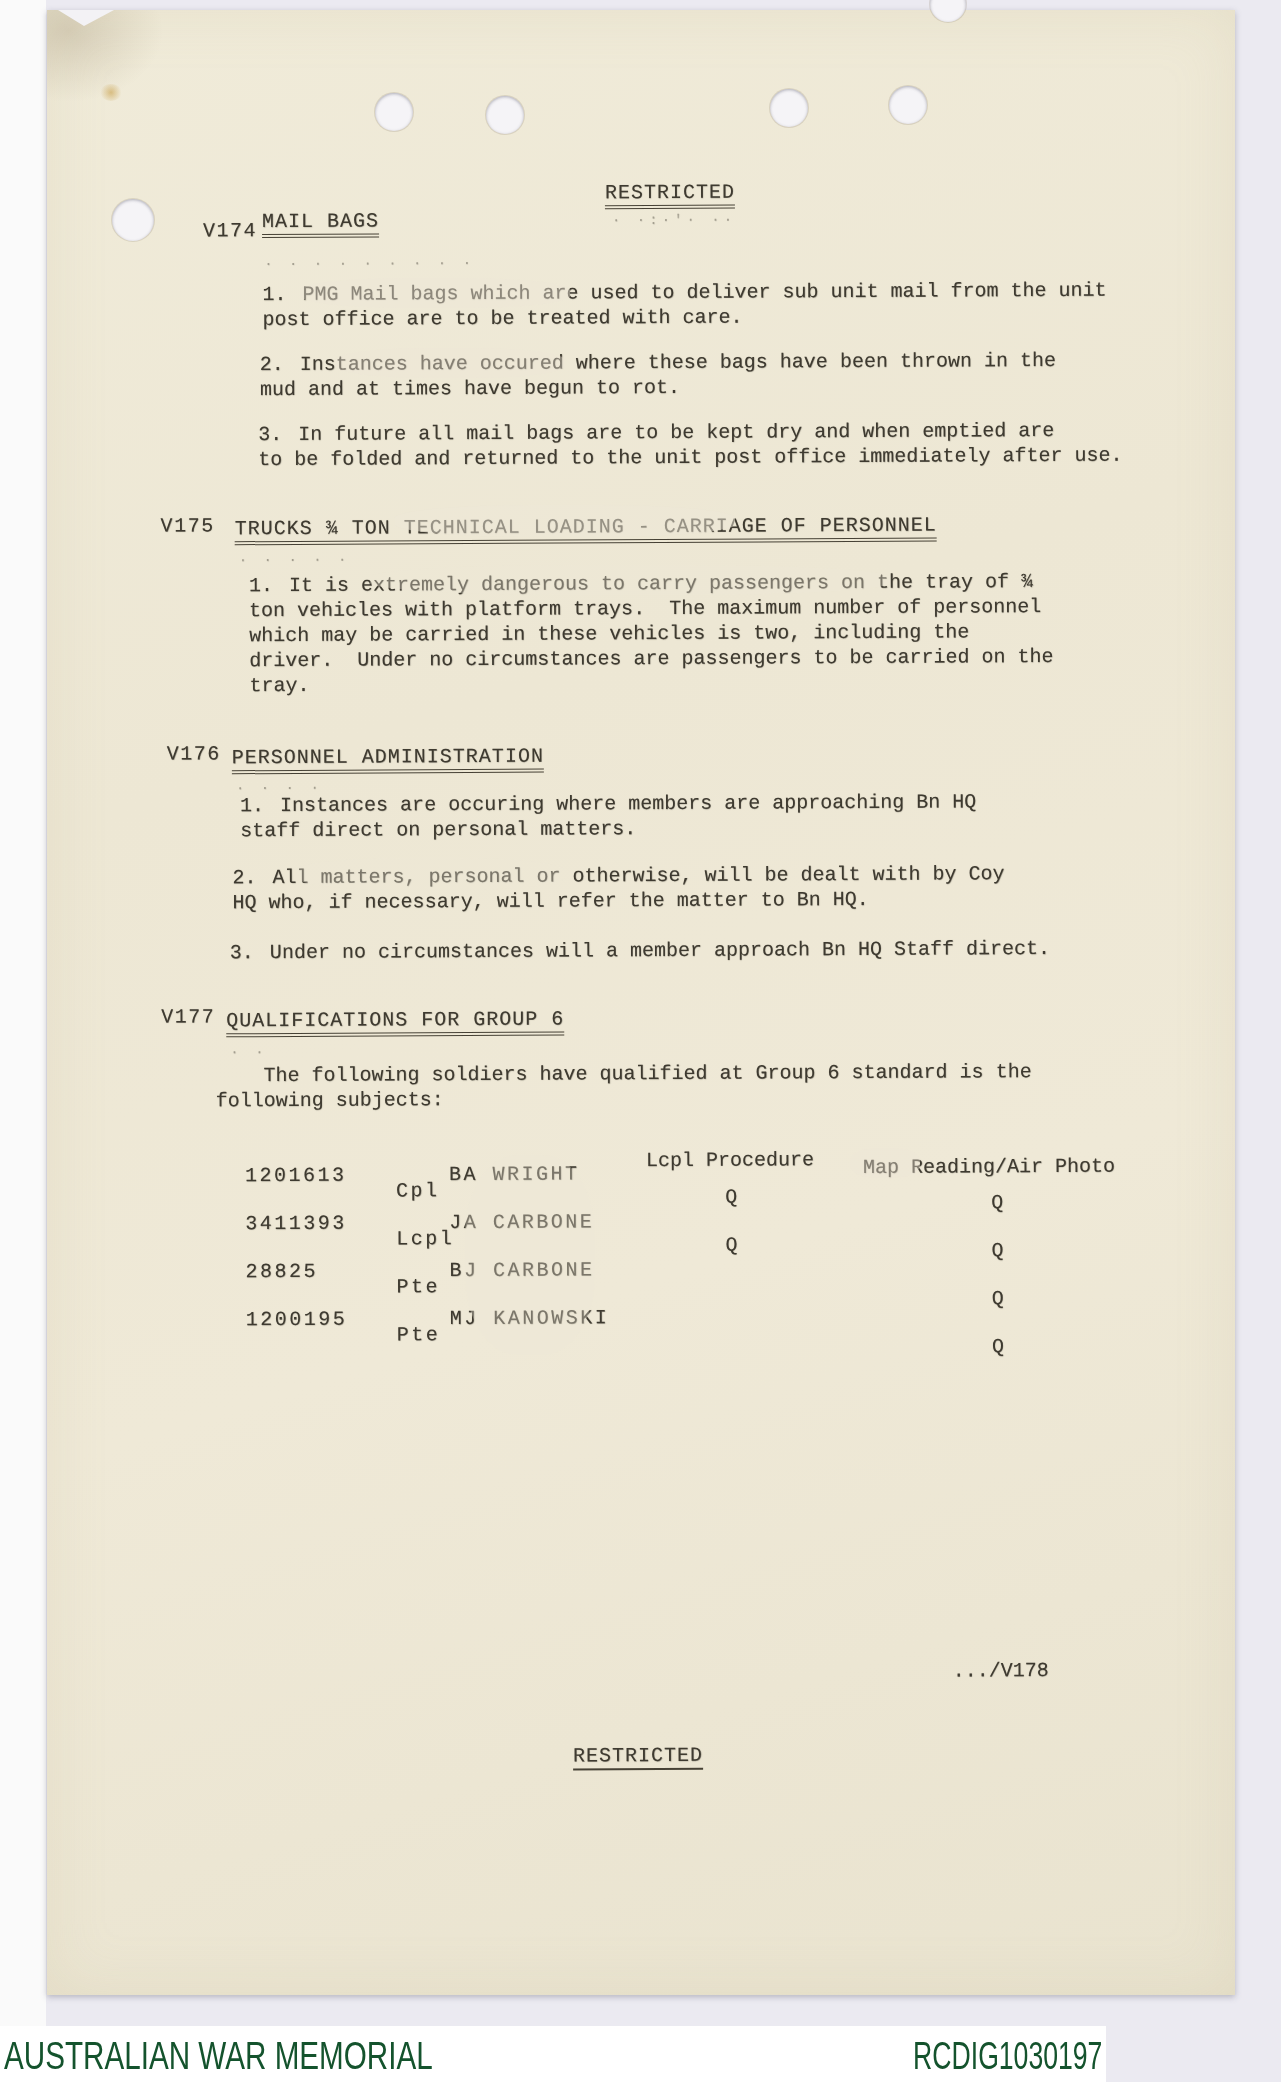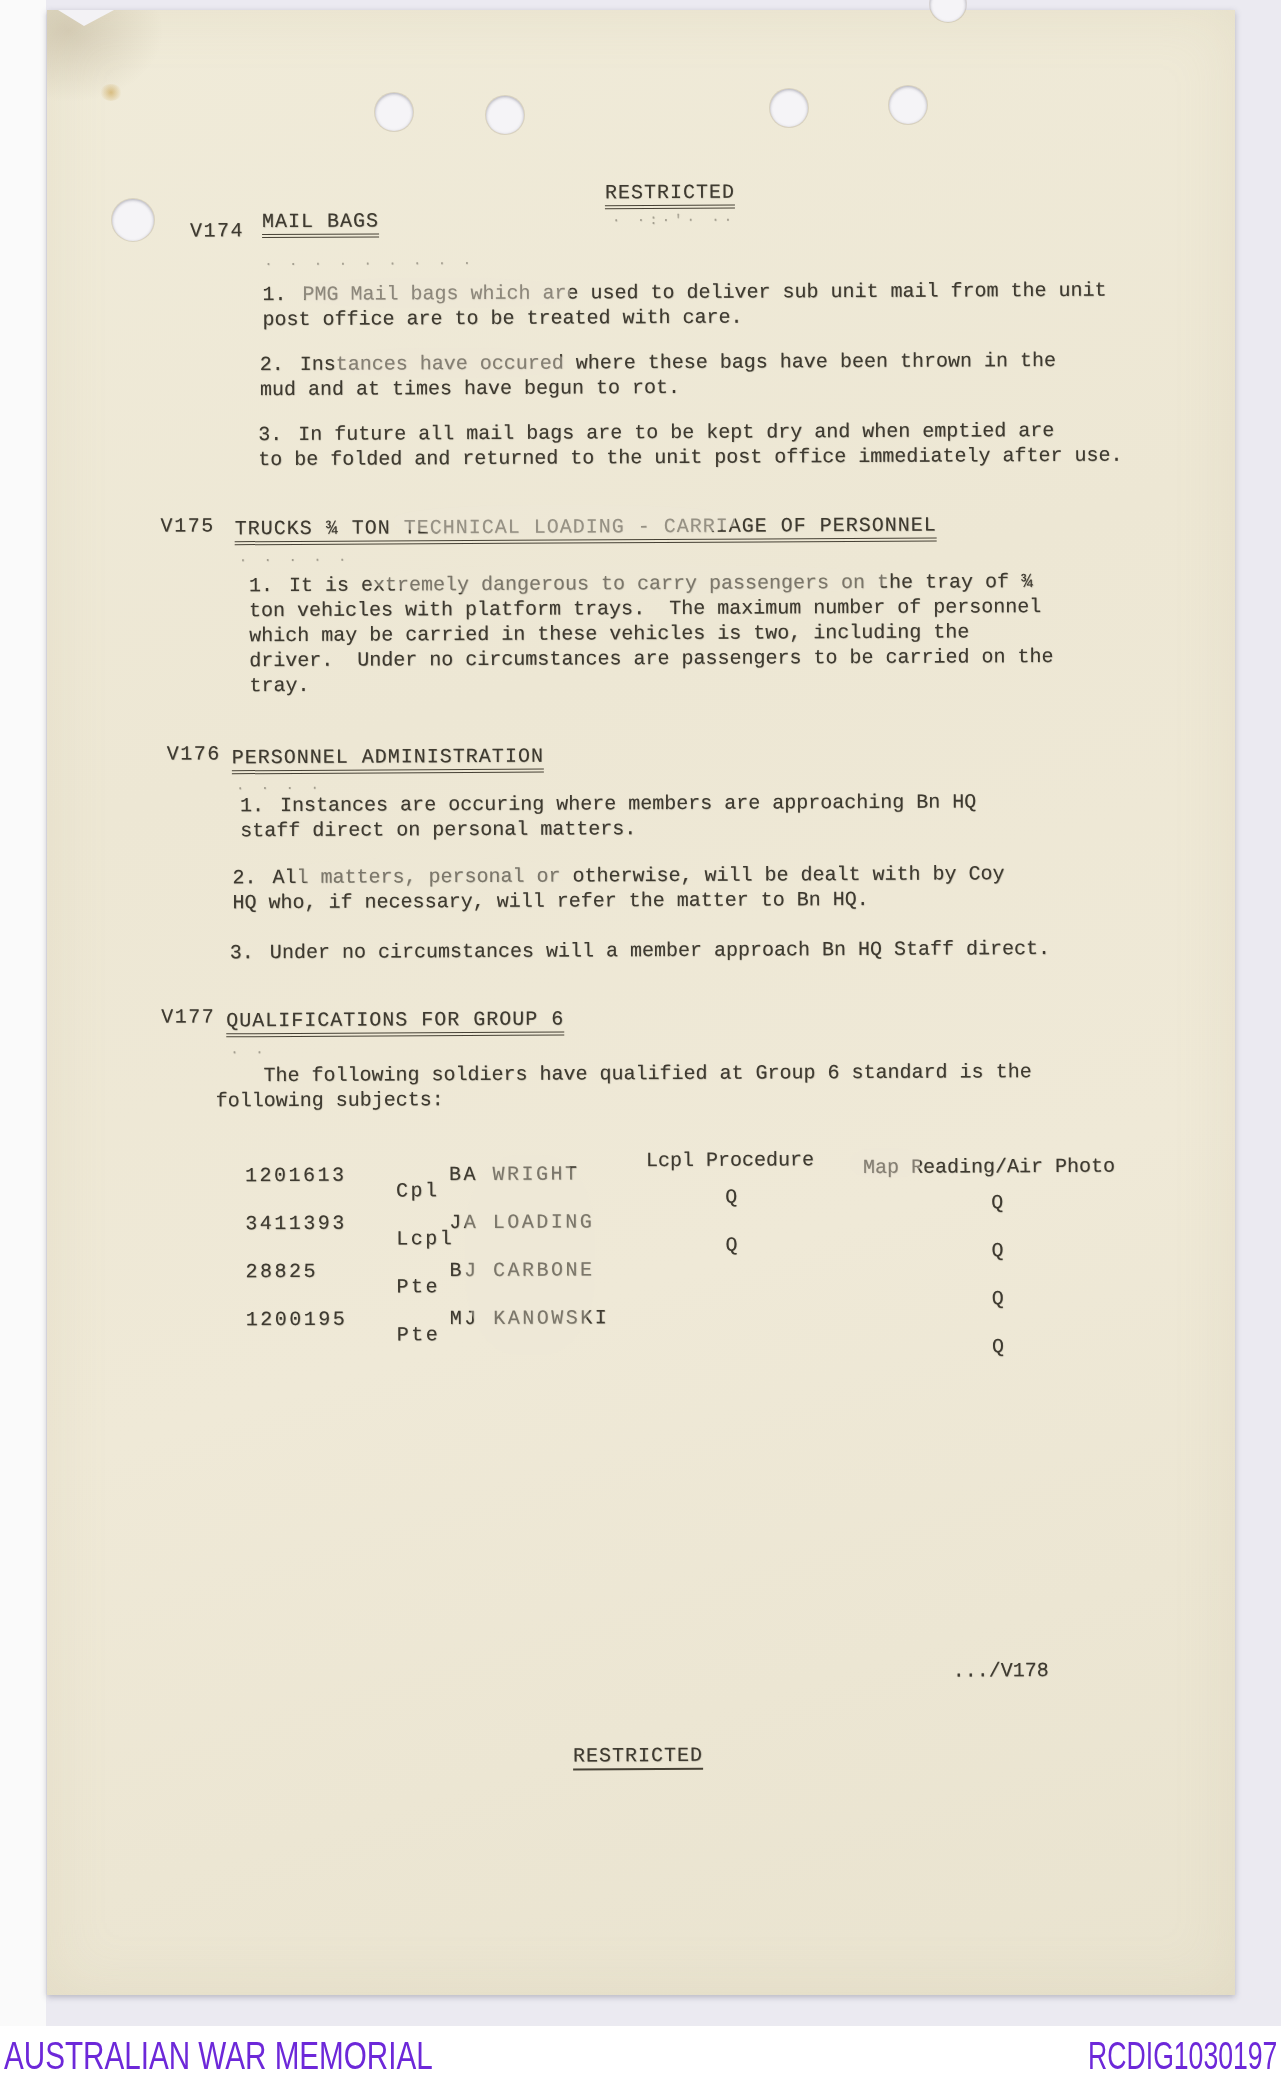--- a/index.html
+++ b/index.html
@@ -39,21 +39,21 @@
   .u2{border-bottom:4px double #464135;padding-bottom:1px;}
   .u1{border-bottom:2px solid #464135;padding-bottom:1px;}
   .sec-num{letter-spacing:1.5px;}
   .sec-title{letter-spacing:1px;}
   .smudge{opacity:.42;font-size:14px;letter-spacing:4px;}
   .para{white-space:pre-wrap;width:920px;}
   .pnum{margin-right:16px;}
   
   .cls-top{left:605px;top:180px;letter-spacing:1px;}
   .sm-top{left:612px;top:208px;}
-  .n174{left:190px;top:216px;} .t174{left:262px;top:207px;} .d174{left:264px;top:250px;}
+  .n174{left:203px;top:216px;} .t174{left:262px;top:207px;} .d174{left:264px;top:250px;}
   .p174-1{left:262px;top:280px;} .p174-2{left:259px;top:350px;} .p174-3{left:257px;top:420px;}
   .n175{left:159px;top:511px;} .t175{left:233px;top:514px;} .d175{left:237px;top:546px;}
   .p175-1{left:247px;top:571px;}
   .n176{left:164px;top:739px;} .t176{left:229px;top:743px;} .d176{left:233px;top:774px;}
   .p176-1{left:237px;top:791px;} .p176-2{left:229px;top:863px;} .p176-3{left:226px;top:938px;}
   .n177{left:157px;top:1002px;} .t177{left:222px;top:1006px;} .d177{left:226px;top:1038px;}
   .p177-intro{left:211px;top:1061px;}
   
   .col-voice{left:641px;top:1148px;}
   .col-map{left:858px;top:1156px;}
@@ -68,22 +68,22 @@
   
   .fade{position:absolute;pointer-events:none;border-radius:40%;}
   .f1{left:300px;top:278px;width:270px;height:30px;background:rgba(237,231,215,.45);}
   .f2{left:335px;top:348px;width:230px;height:30px;background:rgba(237,231,215,.4);}
   .f3{left:395px;top:505px;width:340px;height:32px;background:rgba(237,231,215,.5);}
   .f4{left:370px;top:565px;width:520px;height:30px;background:rgba(237,231,215,.35);}
   .f5{left:295px;top:858px;width:270px;height:32px;background:rgba(237,231,215,.35);}
   .f6{left:465px;top:1155px;width:130px;height:200px;background:rgba(237,231,215,.35);}
   .f7{left:850px;top:1148px;width:70px;height:30px;background:rgba(237,231,215,.4);}
   
-  .footer{position:absolute;left:0;bottom:0;width:1281px;height:56px;background:#ffffff;
-    font-family:"Liberation Sans","DejaVu Sans",sans-serif;color:#6d28d9;}
+  .footer{position:absolute;left:0;bottom:0;width:1106px;height:56px;background:#ffffff;
+    font-family:"Liberation Sans","DejaVu Sans",sans-serif;color:#14532d;}
   .footer .fl{position:absolute;left:4px;bottom:4px;font-size:38px;
     transform:scaleX(.78);transform-origin:left bottom;white-space:nowrap;}
   .footer .fr{position:absolute;right:4px;bottom:4px;font-size:38px;
     transform:scaleX(.70);transform-origin:right bottom;white-space:nowrap;}
 </style>
 </head>
 <body>
 
 <div class="bg-left"></div>
 
@@ -137,21 +137,21 @@
   <div class="rrow r1">
     <span class="rsn">1201613</span>
     <span class="rrank">Cpl</span>
     <span class="rname">BA WRIGHT</span>
     <span class="rqv">Q</span>
     <span class="rqm">Q</span>
   </div>
   <div class="rrow r2">
     <span class="rsn">3411393</span>
     <span class="rrank">Lcpl</span>
-    <span class="rname">JA LOADING</span>
+    <span class="rname">JA CARBONE</span>
     <span class="rqv">Q</span>
     <span class="rqm">Q</span>
   </div>
   <div class="rrow r3">
     <span class="rsn">28825</span>
     <span class="rrank">Pte</span>
     <span class="rname">BJ CARBONE</span>
     <span class="rqv"></span>
     <span class="rqm">Q</span>
   </div>

